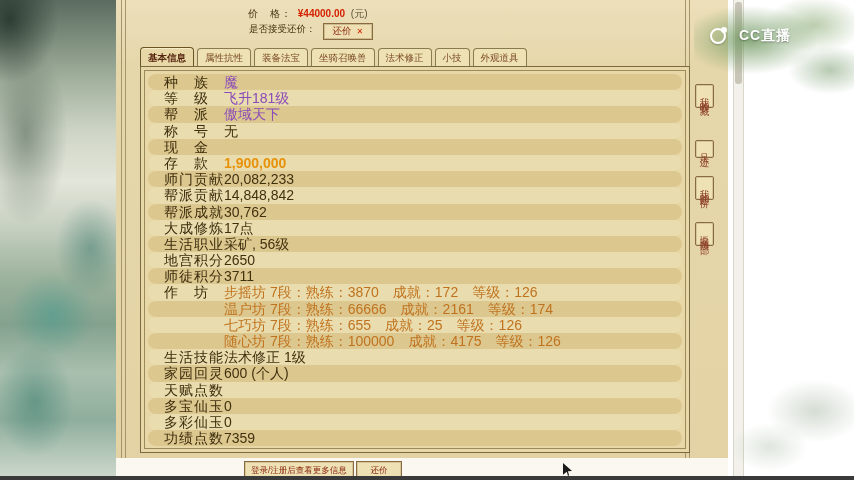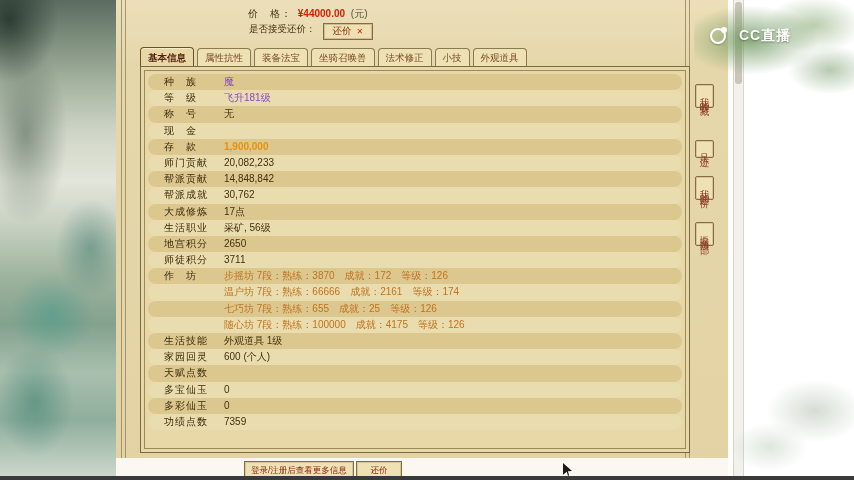--- a/index.html
+++ b/index.html
@@ -54,21 +54,21 @@
     box-shadow:inset 0 1px 0 #f6ecc8; padding-top:4px;
   }
 
   
   .table-frame {
     position:absolute; left:24px; top:66px; width:550px; height:387px;
     background:#e8d8a8; border:1px solid #7a6a42;
   }
   .table-frame::before { content:''; position:absolute; inset:3px; border:1px solid #9a8a5c; pointer-events:none; }
   .table-inner { position:absolute; left:7px; right:7px; top:7px; }
-  .line { display:flex; height:16.2px; line-height:16.2px; font-size:10px; padding-left:16px; overflow:hidden; white-space:nowrap;border-radius:8px; }
+  .line { display:flex; height:16.2px; line-height:16.2px; font-size:14px; padding-left:16px; overflow:hidden; white-space:nowrap;border-radius:8px; }
   .line:nth-child(odd)  { background:#dcc78f; }
   .line:nth-child(even) { background:#e9dcae; }
   .line .lb  { width:60px; flex:0 0 60px; color:#3c2d0c; letter-spacing:1px; }
   .line .val { flex:1; }
   .v-purple { color:#8a4bb8; }
   .v-orange { color:#e8920a; font-weight:bold; }
   .v-work   { color:#c0731e; }
   .v-dark   { color:#41320f; }
 
   
@@ -166,20 +166,24 @@
       <div class="table-inner">
           <div class="line">
             <span class="lb">种　族</span>
             <span class="val v-purple">魔</span>
           </div>
           <div class="line">
             <span class="lb">等　级</span>
             <span class="val v-purple">飞升181级</span>
           </div>
           <div class="line">
+            <span class="lb">帮　派</span>
+            <span class="val v-purple">傲域天下</span>
+          </div>
+          <div class="line">
             <span class="lb">称　号</span>
             <span class="val v-dark">无</span>
           </div>
           <div class="line">
             <span class="lb">现　金</span>
           </div>
           <div class="line">
             <span class="lb">存　款</span>
             <span class="val v-orange">1,900,000</span>
           </div>
@@ -222,21 +226,21 @@
           <div class="line">
             <span class="lb"></span>
             <span class="val v-work">七巧坊 7段：熟练：655　成就：25　等级：126</span>
           </div>
           <div class="line">
             <span class="lb"></span>
             <span class="val v-work">随心坊 7段：熟练：100000　成就：4175　等级：126</span>
           </div>
           <div class="line">
             <span class="lb">生活技能</span>
-            <span class="val v-dark">外观道具 1级</span>
+            <span class="val v-dark">法术修正 1级</span>
           </div>
           <div class="line">
             <span class="lb">家园回灵</span>
             <span class="val v-dark">600 (个人)</span>
           </div>
           <div class="line">
             <span class="lb">天赋点数</span>
           </div>
           <div class="line">
             <span class="lb">多宝仙玉</span>

